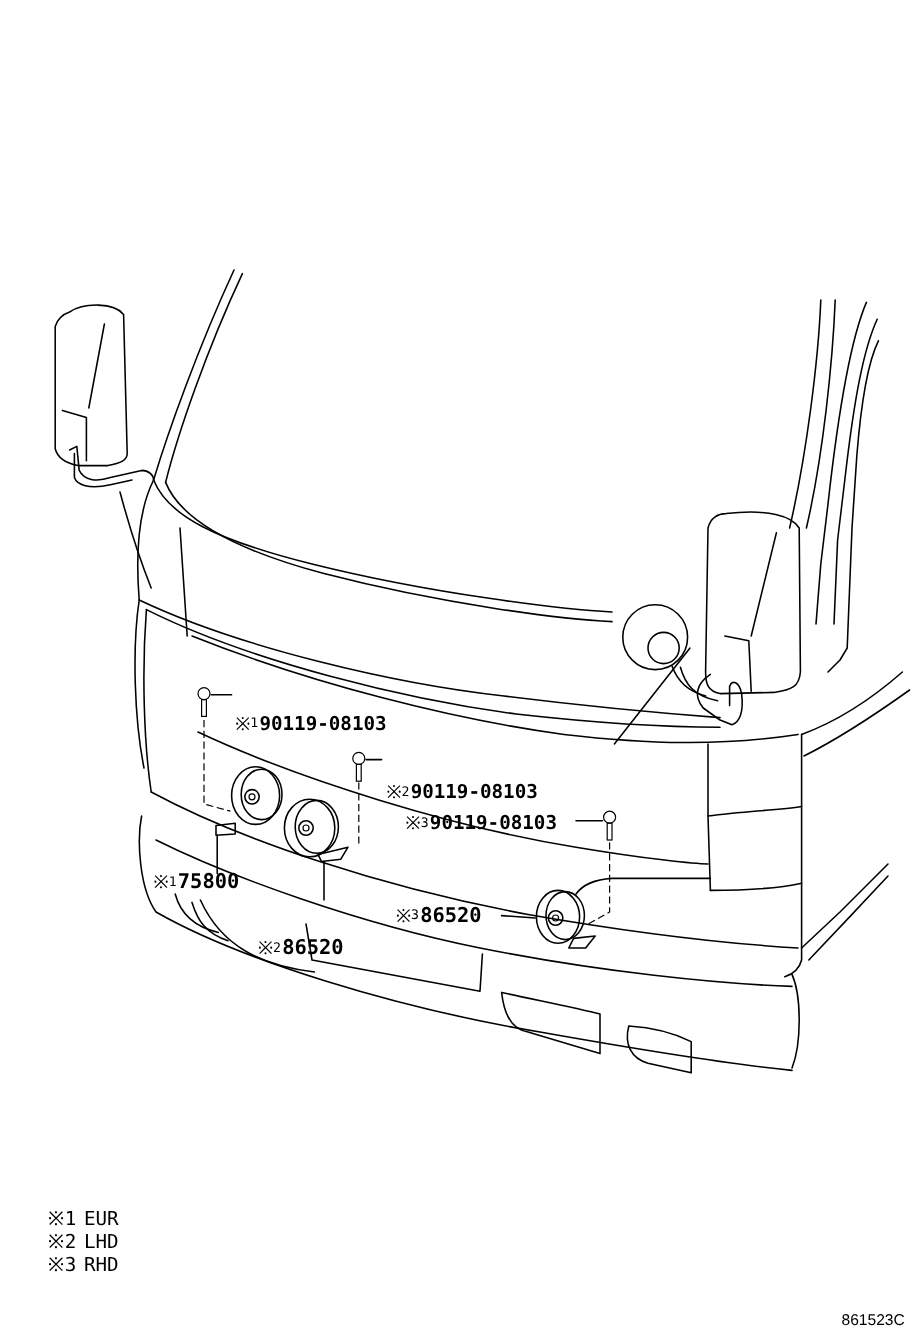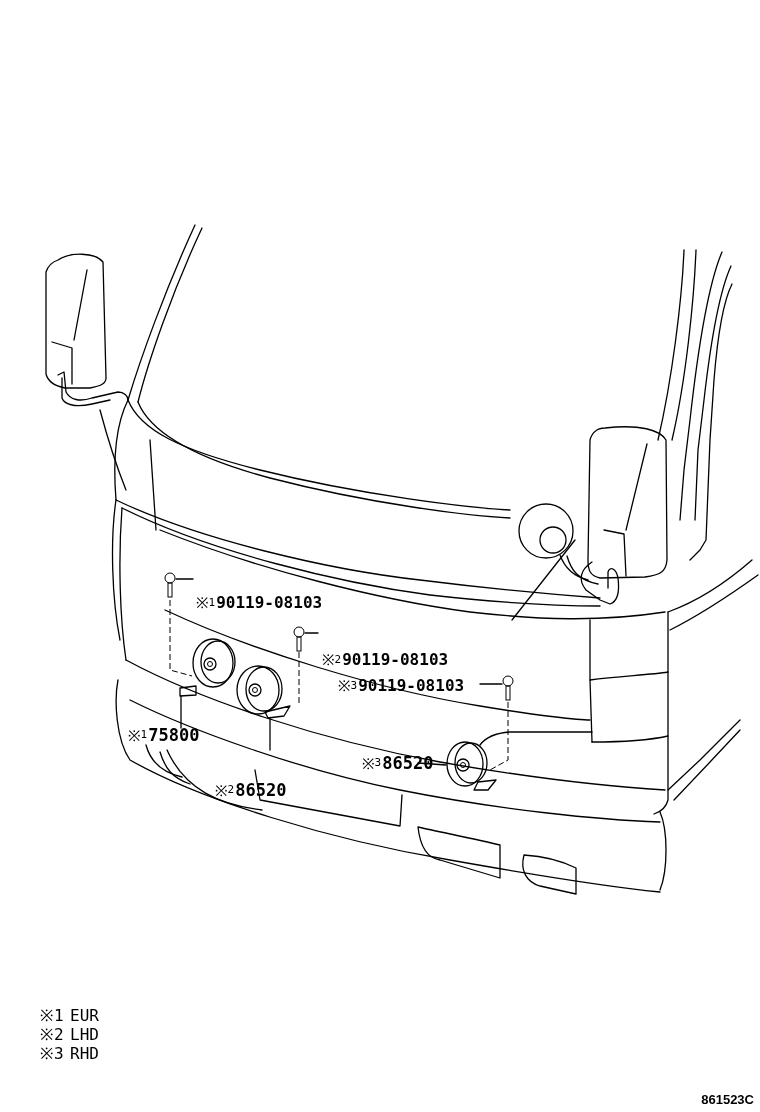--- a/index.html
+++ b/index.html
@@ -10,21 +10,21 @@
   .dash { fill: none; stroke: #000; stroke-width: 1; stroke-dasharray: 6 3; }
   .part-label { position: absolute; font-family: "DejaVu Sans Mono", monospace; font-weight: bold; font-size: 17px; color: #000; white-space: nowrap; letter-spacing: 0px; line-height: 18px; }
   .part-label .mark { font-weight: normal; font-size: 15px; }
   .part-label .sup { font-weight: normal; font-size: 11px; vertical-align: top; margin-right: 1px; }
   .bolt-label { font-size: 16px; margin-top: 24px; }
   .legend { position: absolute; left: 40px; top: 1006px; font-family: "DejaVu Sans Mono", monospace; font-size: 16px; line-height: 19px; color: #000; }
   .legend-row { white-space: nowrap; }
   .legend-row span { display: inline-block; }
   .legend-row .mark { width: 14px; }
   .legend-row .num { width: 16px; }
-  .ref-code { position: absolute; right: 6px; top: 1092px; font-family: "Liberation Sans", sans-serif; font-size: 13px; color: #000; font-weight: bold; }
+  .ref-code { position: absolute; right: 6px; top: 1092px; font-family: "Liberation Sans", sans-serif; font-size: 13px; color: #000; }
 </style>
 </head>
 <body>
 
 <svg id="diagram" viewBox="0 0 760 1112" xmlns="http://www.w3.org/2000/svg">
 
   <g>
     <path class="ln" d="M195 225 C165 290, 140 360, 128 400"></path>
     <path class="ln" d="M202 228 C172 292, 148 362, 138 402"></path>
   </g>
@@ -152,21 +152,21 @@
 </div>
 <div class="part-label bolt-label" style="left:338px; top:653px;">
   <span class="mark">※</span><span class="sup">3</span><span>90119-08103</span>
 </div>
 <div class="part-label" style="left:128px; top:726px;">
   <span class="mark">※</span><span class="sup">1</span><span>75800</span>
 </div>
 <div class="part-label" style="left:215px; top:781px;">
   <span class="mark">※</span><span class="sup">2</span><span>86520</span>
 </div>
-<div class="part-label" style="left:330px; top:754px;margin-left:32px;">
+<div class="part-label" style="left:330px; top:754px;">
   <span class="mark">※</span><span class="sup">3</span><span>86520</span>
 </div>
 
 <div class="legend">
   <div class="legend-row">
     <span class="mark">※</span><span class="num">1</span><span>EUR</span>
   </div>
   <div class="legend-row">
     <span class="mark">※</span><span class="num">2</span><span>LHD</span>
   </div>

